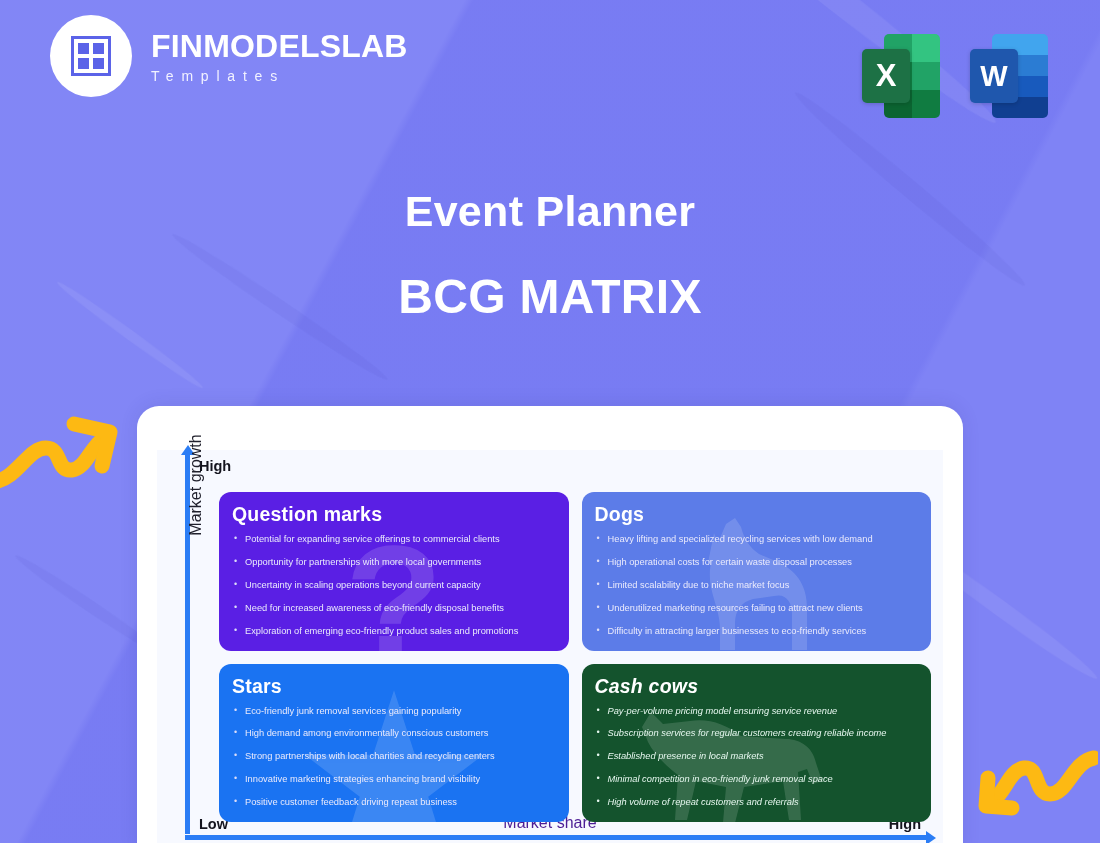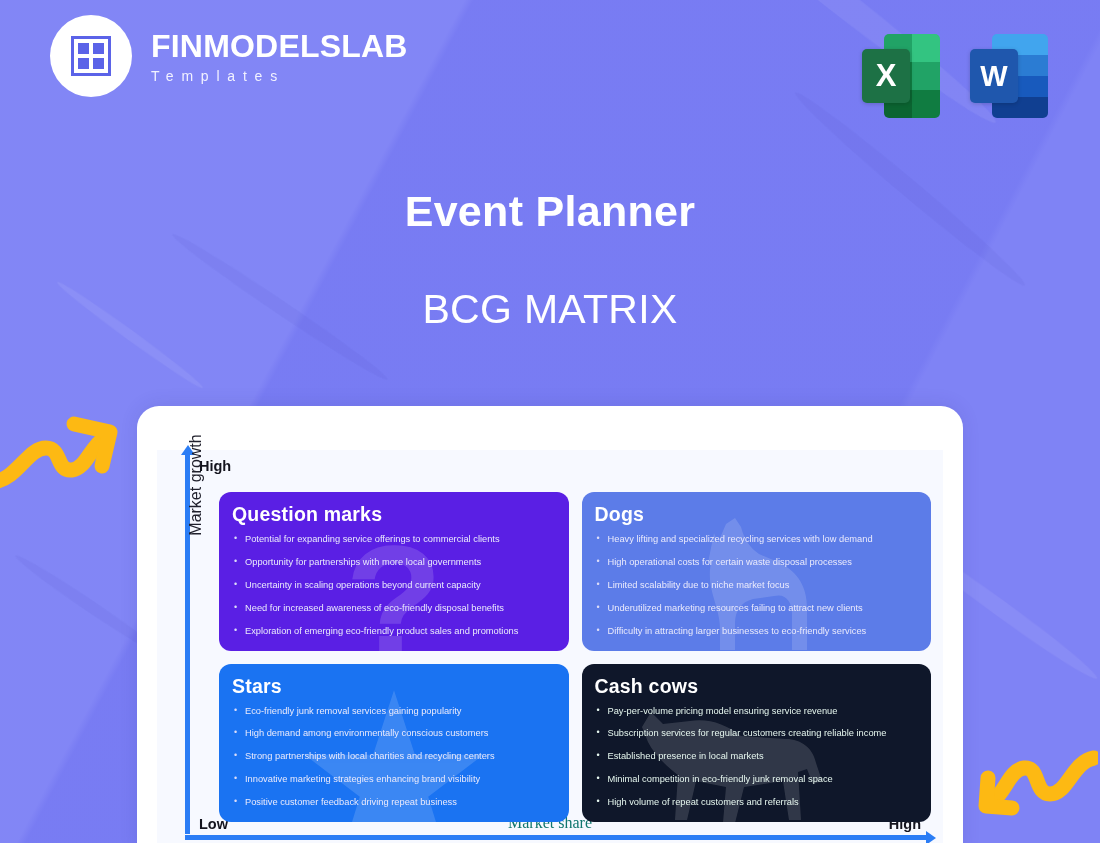--- a/index.html
+++ b/index.html
@@ -142,24 +142,24 @@
     text-align: center;
     color: #fff;
   }
   .title-main {
     font-size: 43px;
     font-weight: 800;
     letter-spacing: 0.3px;
     line-height: 1;
   }
   .title-sub {
-    font-size: 41px;
-    font-weight: 400;
+    font-size: 48px;
+    font-weight: 700;
     letter-spacing: 0.3px;
-    margin-top: 56px;
+    margin-top: 40px;
     line-height: 1;
   }
 
   
   .arrow-left  { position: absolute; left: -8px;  top: 404px; }
   .arrow-right { position: absolute; left: 972px; top: 736px; }
 
   
   .card {
     position: absolute;
@@ -222,21 +222,21 @@
     transform: rotate(-90deg);
     transform-origin: left top;
     font-size: 16px; color: #20202c; font-weight: 400;
     text-align: center;
     white-space: nowrap;
   }
   .lbl-xshare {
     position: absolute;
     left: 0; right: 0; bottom: 24px;
     text-align: center;
-    font-size: 16px; color: #0f766e; font-weight: 400; font-family: Liberation Serif, serif;
+    font-size: 16px; color: #4c1d95; font-weight: 400;
   }
   .lbl-high-x {
     position: absolute;
     right: 22px; bottom: 24px;
     font-size: 14.5px; font-weight: 700; color: #14141e;
   }
 
   
   .quads {
     position: absolute;
@@ -249,21 +249,21 @@
   }
   .quad {
     position: relative;
     border-radius: 12px;
     overflow: hidden;
     padding: 11px 13px 10px 13px;
   }
   .q-qm    { background: #5a1fe4; }
   .q-star  { background: #1a73f2; }
   .q-dog   { background: #5c7ce8; }
-  .q-cow   { background: #0f172a; }
+  .q-cow   { background: #14532d; font-style: italic; }
 
   .quad h3 {
     position: relative;
     text-align: left;
     color: #fff;
     font-size: 19.5px;
     font-weight: 800;
     letter-spacing: 0.2px;
     margin-bottom: 9px;
     z-index: 2;

